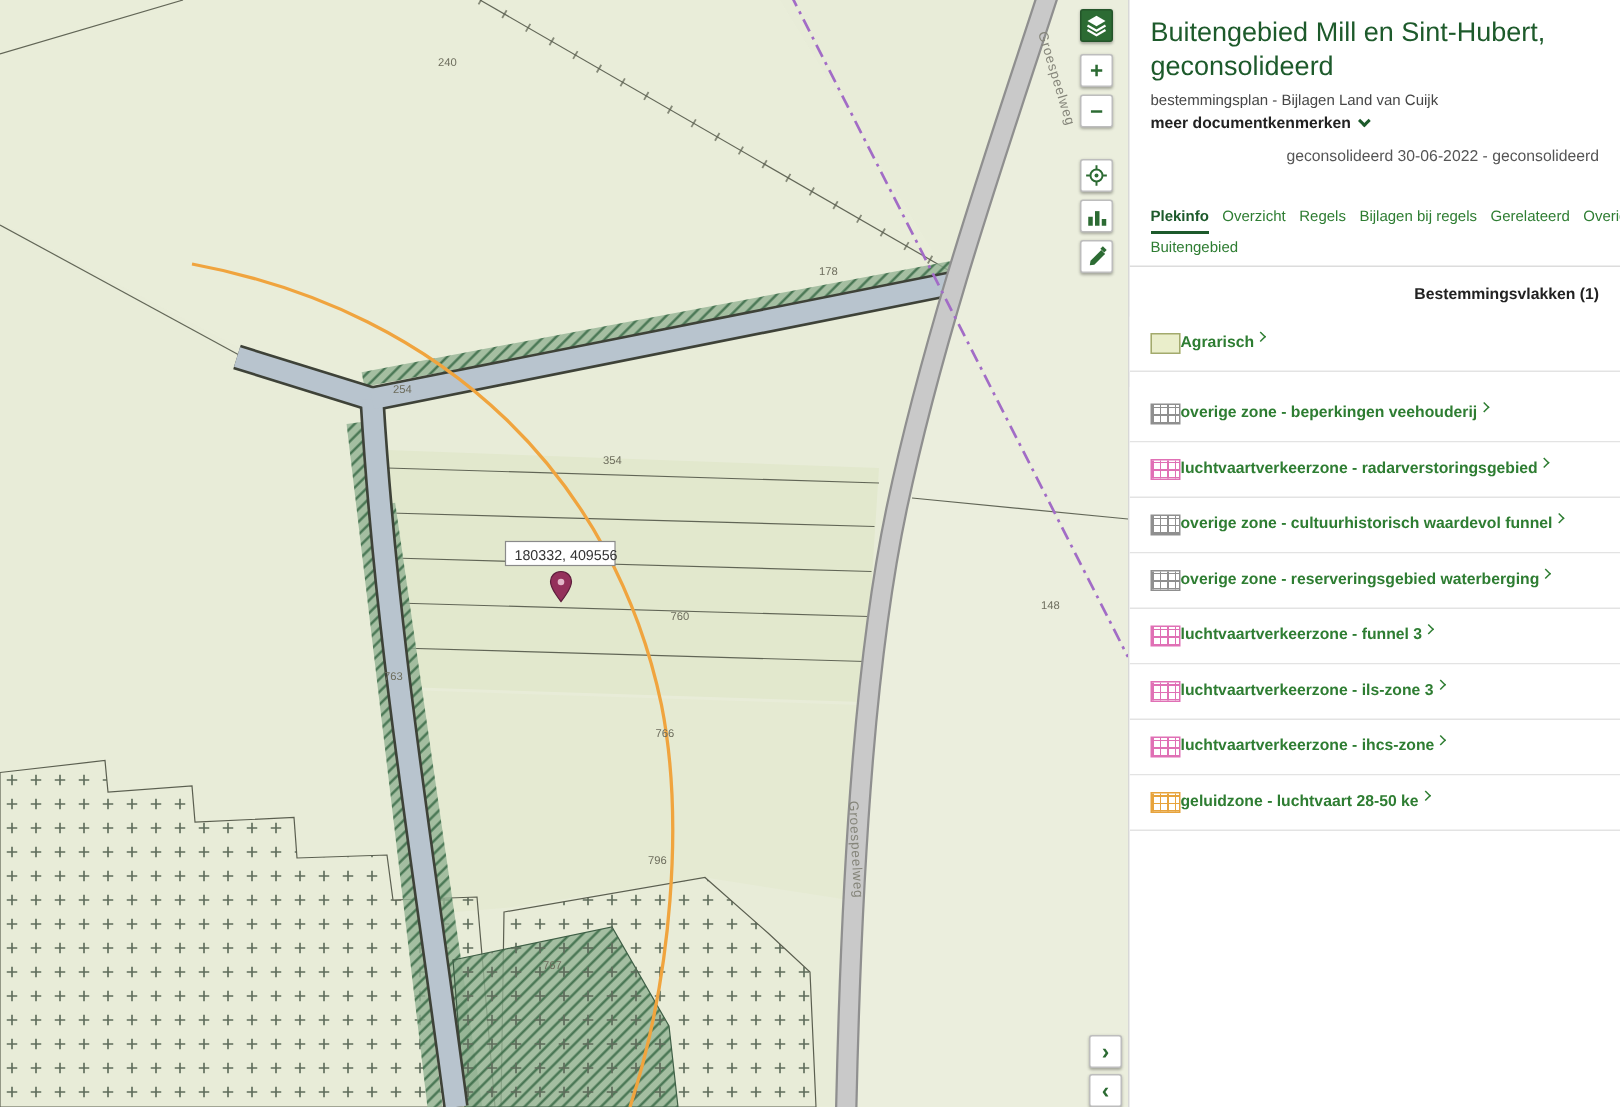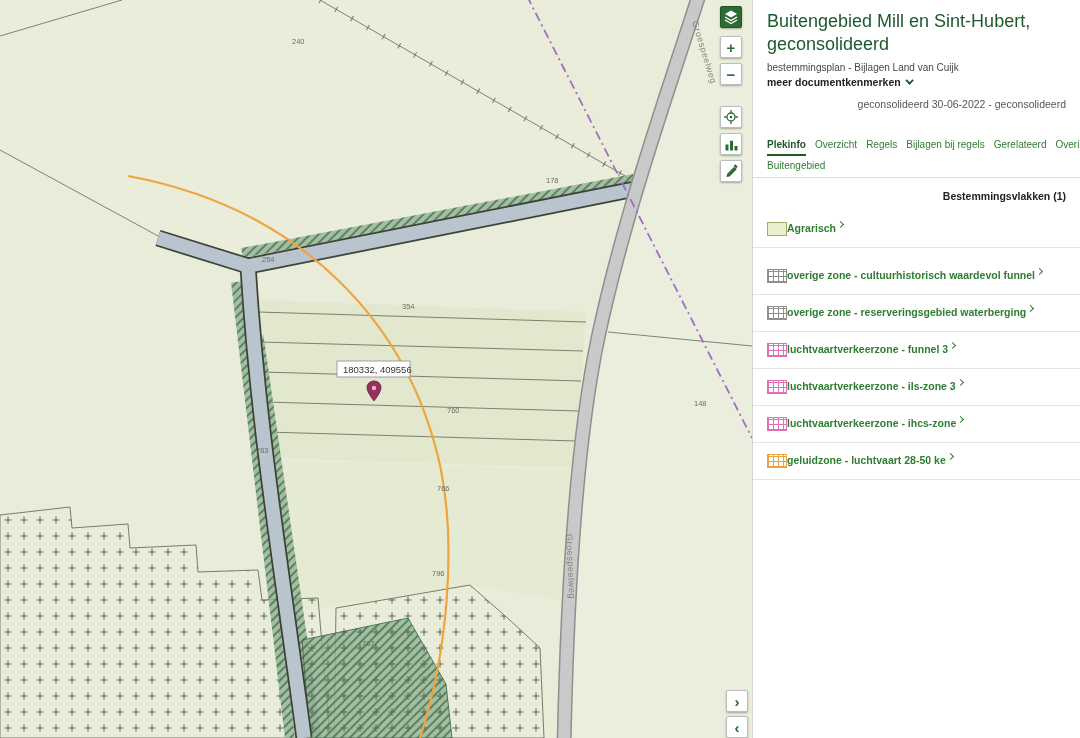--- a/index.html
+++ b/index.html
@@ -231,20 +231,30 @@
         <span class="chev"></span>
       </div>
     </div>
 
     <div class="gap"></div>
 
     <div>
 
       <div class="item-row">
         <span class="grid-icon gi-gray"></span>
+        <span class="item-label">overige zone - beperkingen veehouderij</span>
+        <span class="chev"></span>
+      </div>
+      <div class="item-row">
+        <span class="grid-icon gi-pink"></span>
+        <span class="item-label">luchtvaartverkeerzone - radarverstoringsgebied</span>
+        <span class="chev"></span>
+      </div>
+      <div class="item-row">
+        <span class="grid-icon gi-gray"></span>
         <span class="item-label">overige zone - cultuurhistorisch waardevol funnel</span>
         <span class="chev"></span>
       </div>
       <div class="item-row">
         <span class="grid-icon gi-gray"></span>
         <span class="item-label">overige zone - reserveringsgebied waterberging</span>
         <span class="chev"></span>
       </div>
       <div class="item-row">
         <span class="grid-icon gi-pink"></span>

